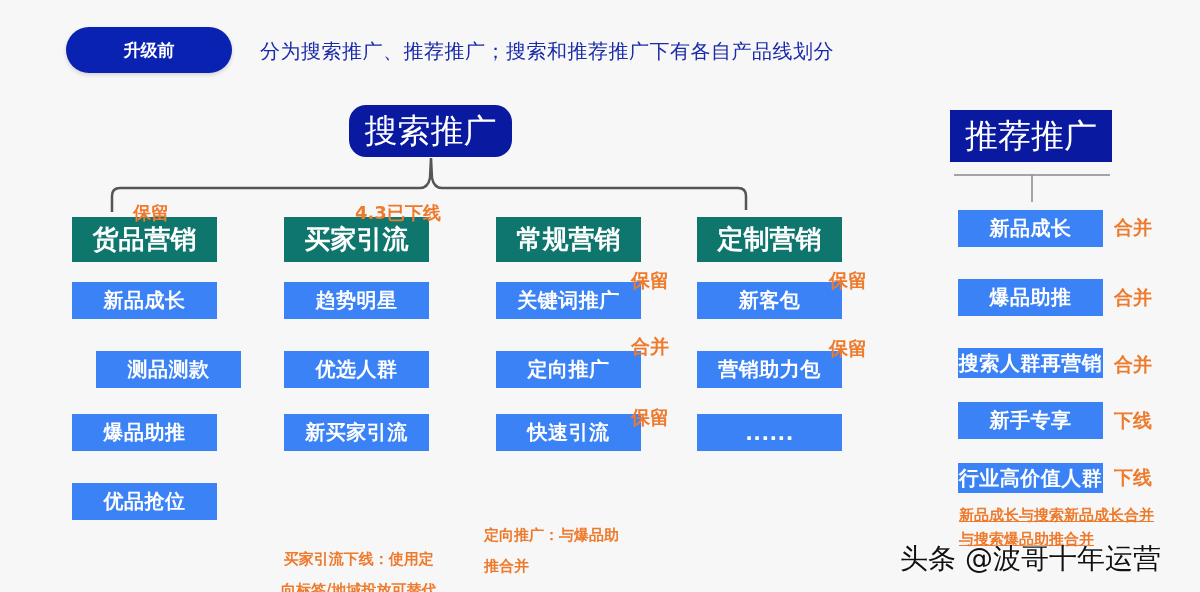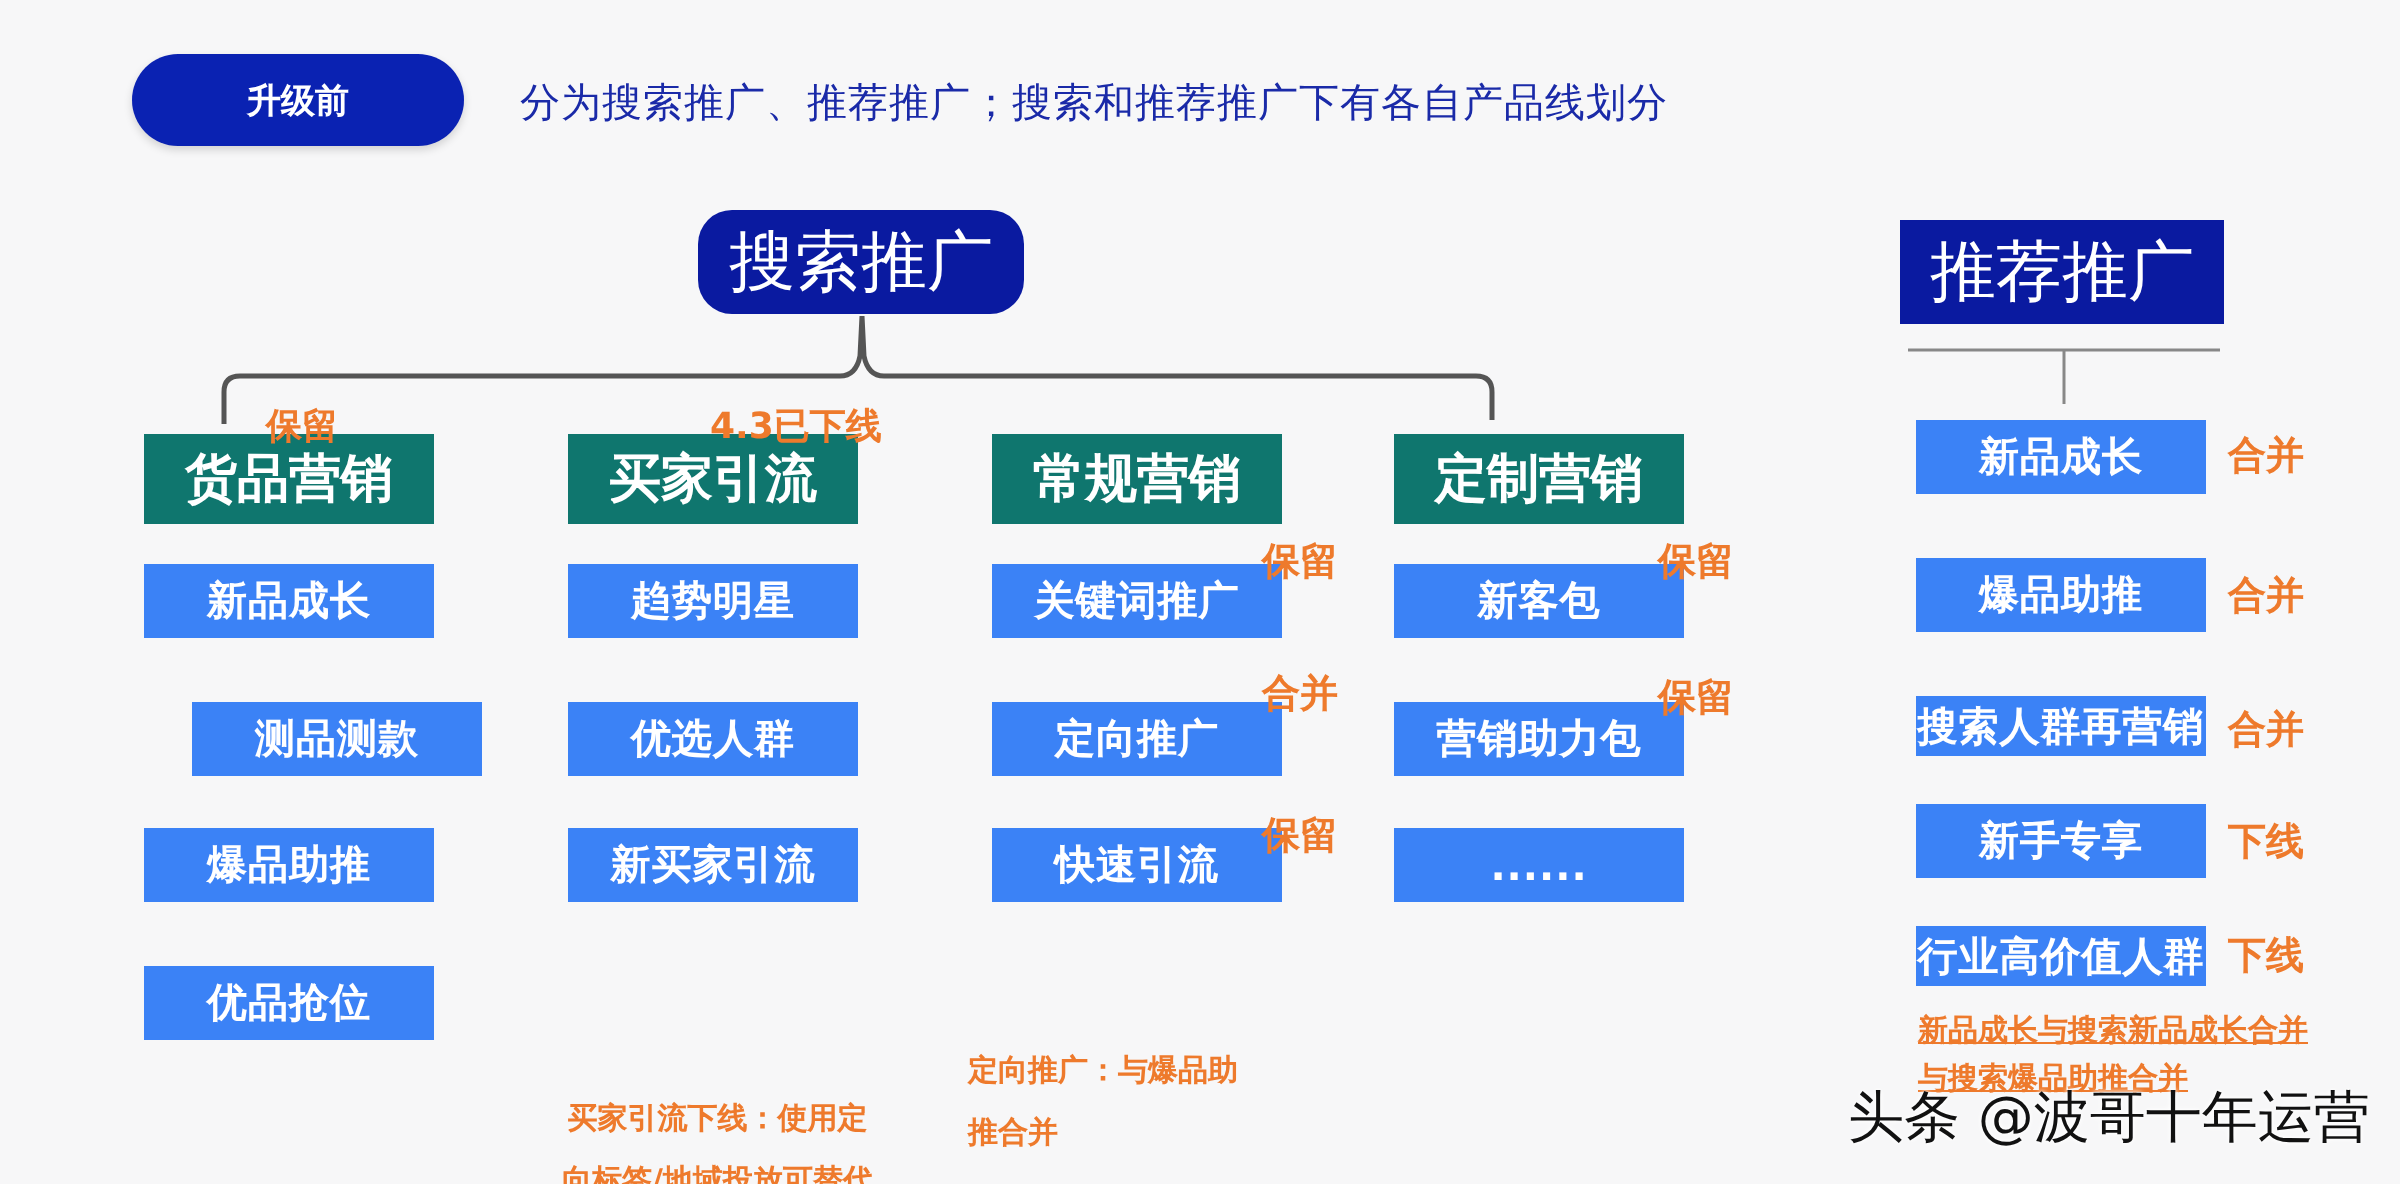--- a/index.html
+++ b/index.html
@@ -47,21 +47,20 @@
   .tag {
     color: #ee7a2c; font-size: 19px; font-weight: bold; white-space: nowrap;
   }
   .note {
     color: #ee7a2c; font-size: 15px; font-weight: bold; white-space: nowrap; line-height: 31px;
   }
   .watermark {
     left: 900px; top: 540px; font-size: 28px; color: #111;
     text-shadow: 0 0 2px #fff, 0 0 3px #fff;
     white-space: nowrap;
-    margin-left: 24px;
   }
 </style>
 </head>
 <body>
 
 <div class="abs pill">升级前</div>
 <div class="abs headline">分为搜索推广、推荐推广；搜索和推荐推广下有各自产品线划分</div>
 
 <div class="abs title-box t-search">搜索推广</div>
 

